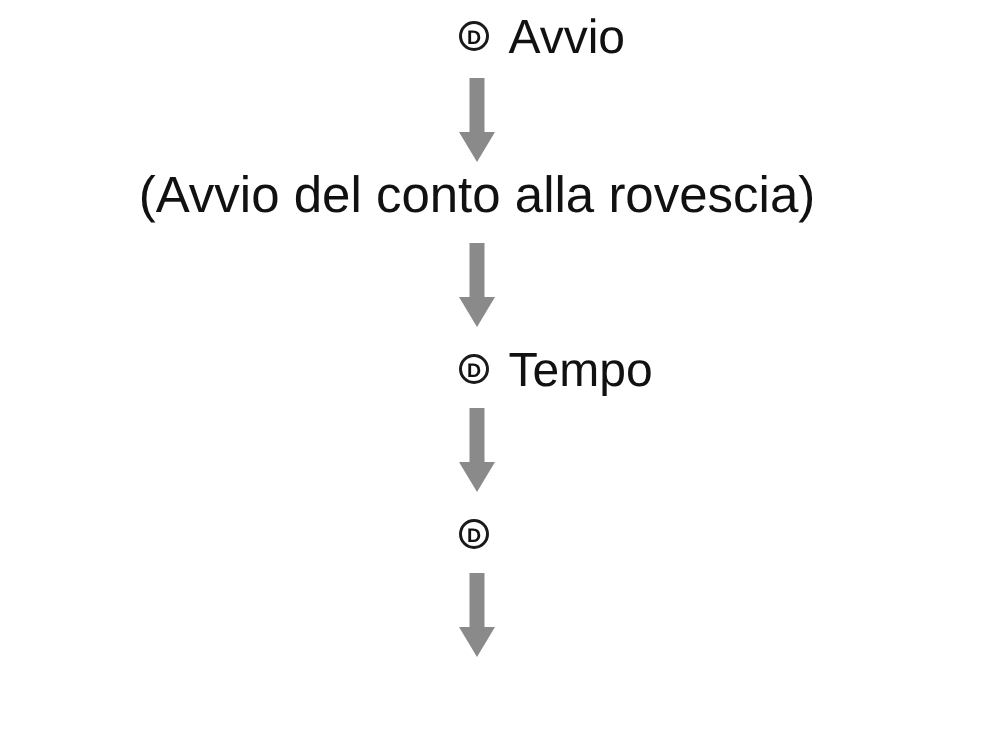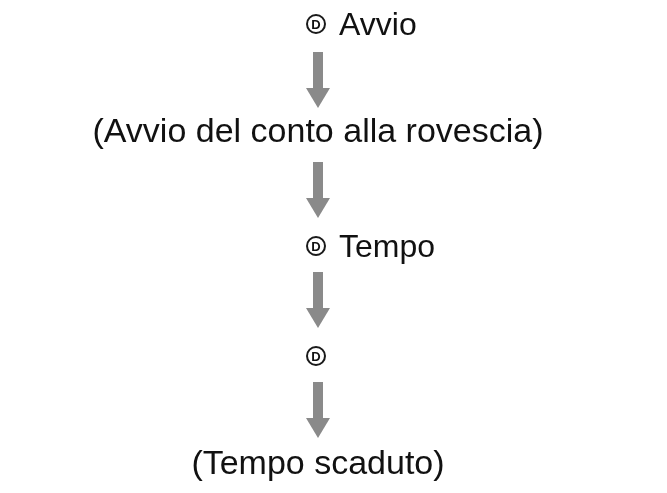--- a/index.html
+++ b/index.html
@@ -102,15 +102,14 @@
 
   <div class="action-row" id="row-ripresa">
     <span class="circle-icon">D</span>
   </div>
 
   <svg class="arrow" id="arrow-4" viewBox="0 0 26 56">
     <rect x="8" y="0" width="10" height="38" fill="#8a8a8a"></rect>
     <polygon points="1,36 25,36 13,56" fill="#8a8a8a"></polygon>
   </svg>
 
-  <div class="note-line" id="note-end">(Tempo scaduto)</div>
 
 </div>
 
 </body></html>

